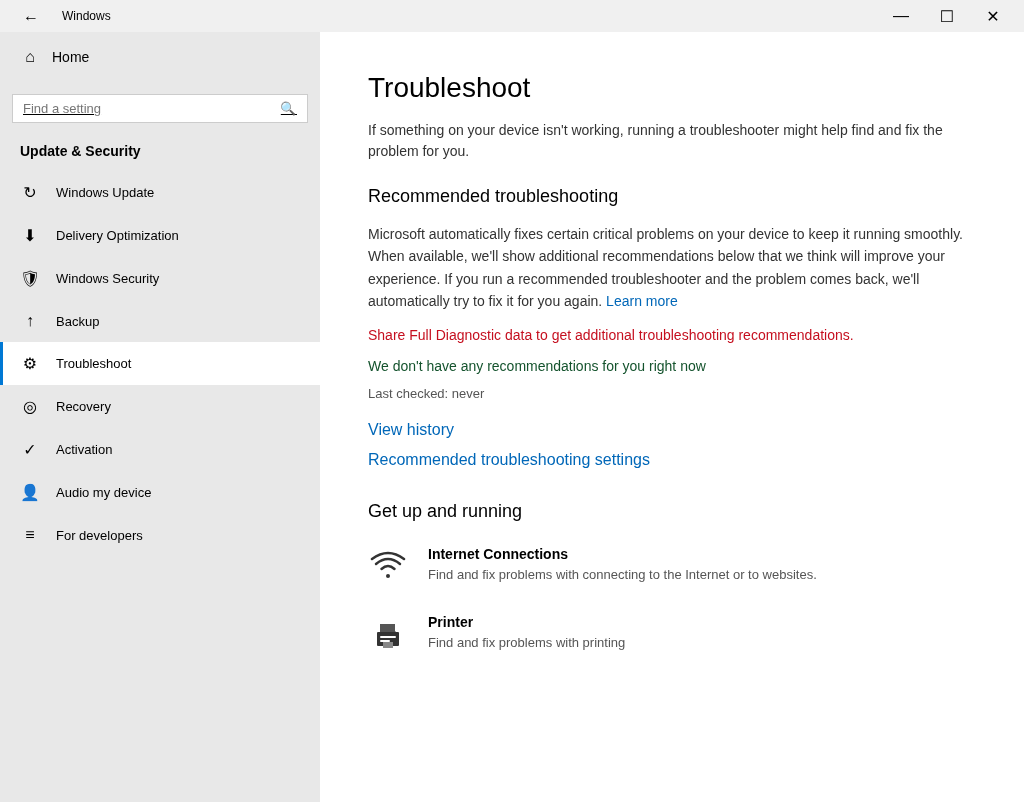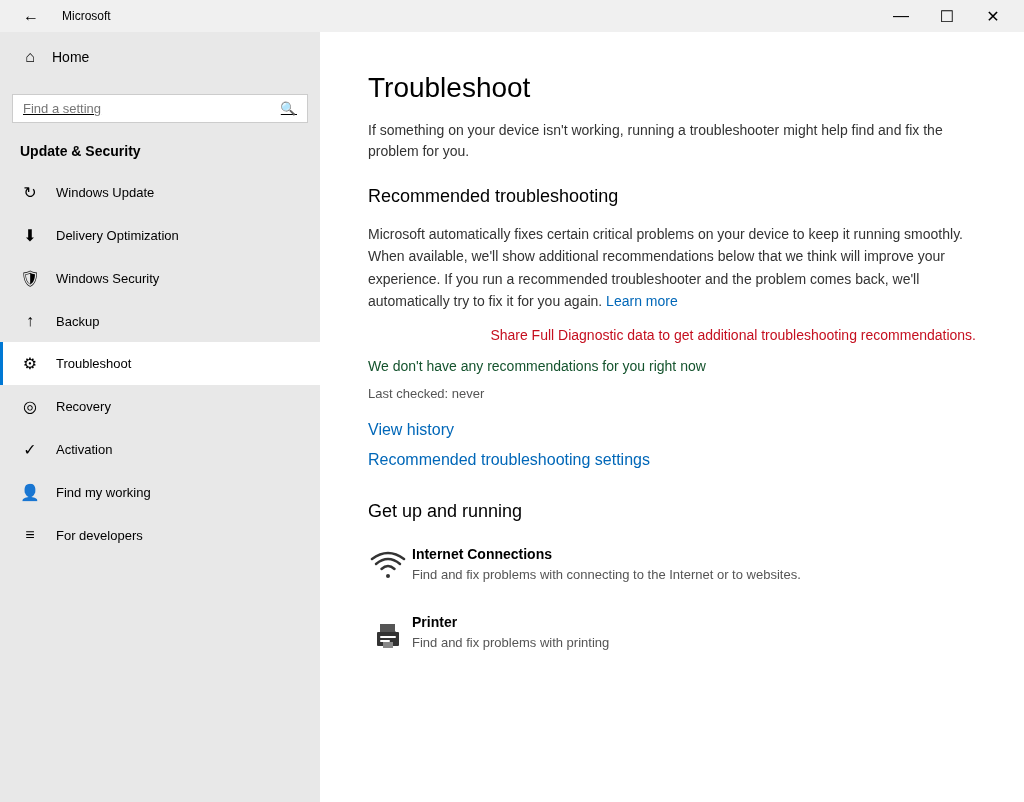--- a/index.html
+++ b/index.html
@@ -62,36 +62,36 @@
     .section-text { font-size: 14px; color: #333; line-height: 1.6; margin-bottom: 12px; }
     .link { color: #0067b8; text-decoration: none; cursor: pointer; }
     .link-red { color: #c50f1f; text-decoration: none; cursor: pointer; font-size: 14px; line-height: 1.5; }
     .no-recommendations { font-size: 14px; color: #14532d; margin-bottom: 12px; }
     .last-checked { font-size: 13px; color: #555; margin-bottom: 20px; }
     .link-block { margin-bottom: 12px; }
     .get-running-title { font-size: 18px; font-weight: 400; color: #000; margin-bottom: 24px; }
 
     
     .troubleshooter-item {
-      display: flex; align-items: flex-start; gap: 4px; margin-bottom: 28px;
+      display: flex; align-items: flex-start; gap: 20px; margin-bottom: 28px;
     }
     .ts-icon-wrap { width: 40px; height: 40px; flex-shrink: 0; display: flex; align-items: center; justify-content: center; }
     .ts-info .ts-name { font-size: 14px; font-weight: 600; color: #000; margin-bottom: 4px; }
     .ts-info .ts-desc { font-size: 13px; color: #555; line-height: 1.4; }
 
     
     .back-arrow { font-size: 16px; cursor: pointer; color: #000; padding: 0 4px; }
   </style>
 </head>
 <body>
 
 <div class="titlebar">
   <div class="titlebar-left">
     <button class="titlebar-btn back-arrow">←</button>
-    <span class="titlebar-title">Microsoft</span>
+    <span class="titlebar-title">Windows</span>
   </div>
   <div class="titlebar-controls">
     <button class="titlebar-btn">—</button>
     <button class="titlebar-btn">☐</button>
     <button class="titlebar-btn close">✕</button>
   </div>
 </div>
 
 <div class="app">
 
@@ -131,39 +131,39 @@
     <div class="sidebar-item">
       <span class="sidebar-icon">◎</span>
       <span>Recovery</span>
     </div>
     <div class="sidebar-item">
       <span class="sidebar-icon">✓</span>
       <span>Activation</span>
     </div>
     <div class="sidebar-item">
       <span class="sidebar-icon">👤</span>
-      <span>Find my working</span>
+      <span>Audio my device</span>
     </div>
     <div class="sidebar-item">
       <span class="sidebar-icon">≡</span>
       <span>For developers</span>
     </div>
   </div>
 
   <div class="main-content">
     <h1 class="page-title">Troubleshoot</h1>
     <p class="page-desc">If something on your device isn't working, running a troubleshooter might help find and fix the problem for you.</p>
 
     <h2 class="section-title">Recommended troubleshooting</h2>
     <p class="section-text">
       <span>Microsoft automatically fixes certain critical problems on your device to keep it running smoothly. When available, we'll show additional recommendations below that we think will improve your experience. If you run a recommended troubleshooter and the problem comes back, we'll automatically try to fix it for you again.</span>
       <a class="link">Learn more</a>
     </p>
 
-    <div style="margin-bottom: 12px; text-align: right;">
+    <div style="margin-bottom: 12px;">
       <a class="link-red">Share Full Diagnostic data to get additional troubleshooting recommendations.</a>
     </div>
 
     <p class="no-recommendations">We don't have any recommendations for you right now</p>
     <p class="last-checked">Last checked: never</p>
 
     <div class="link-block">
       <a class="link">View history</a>
     </div>
     <div class="link-block" style="margin-bottom: 32px;">

